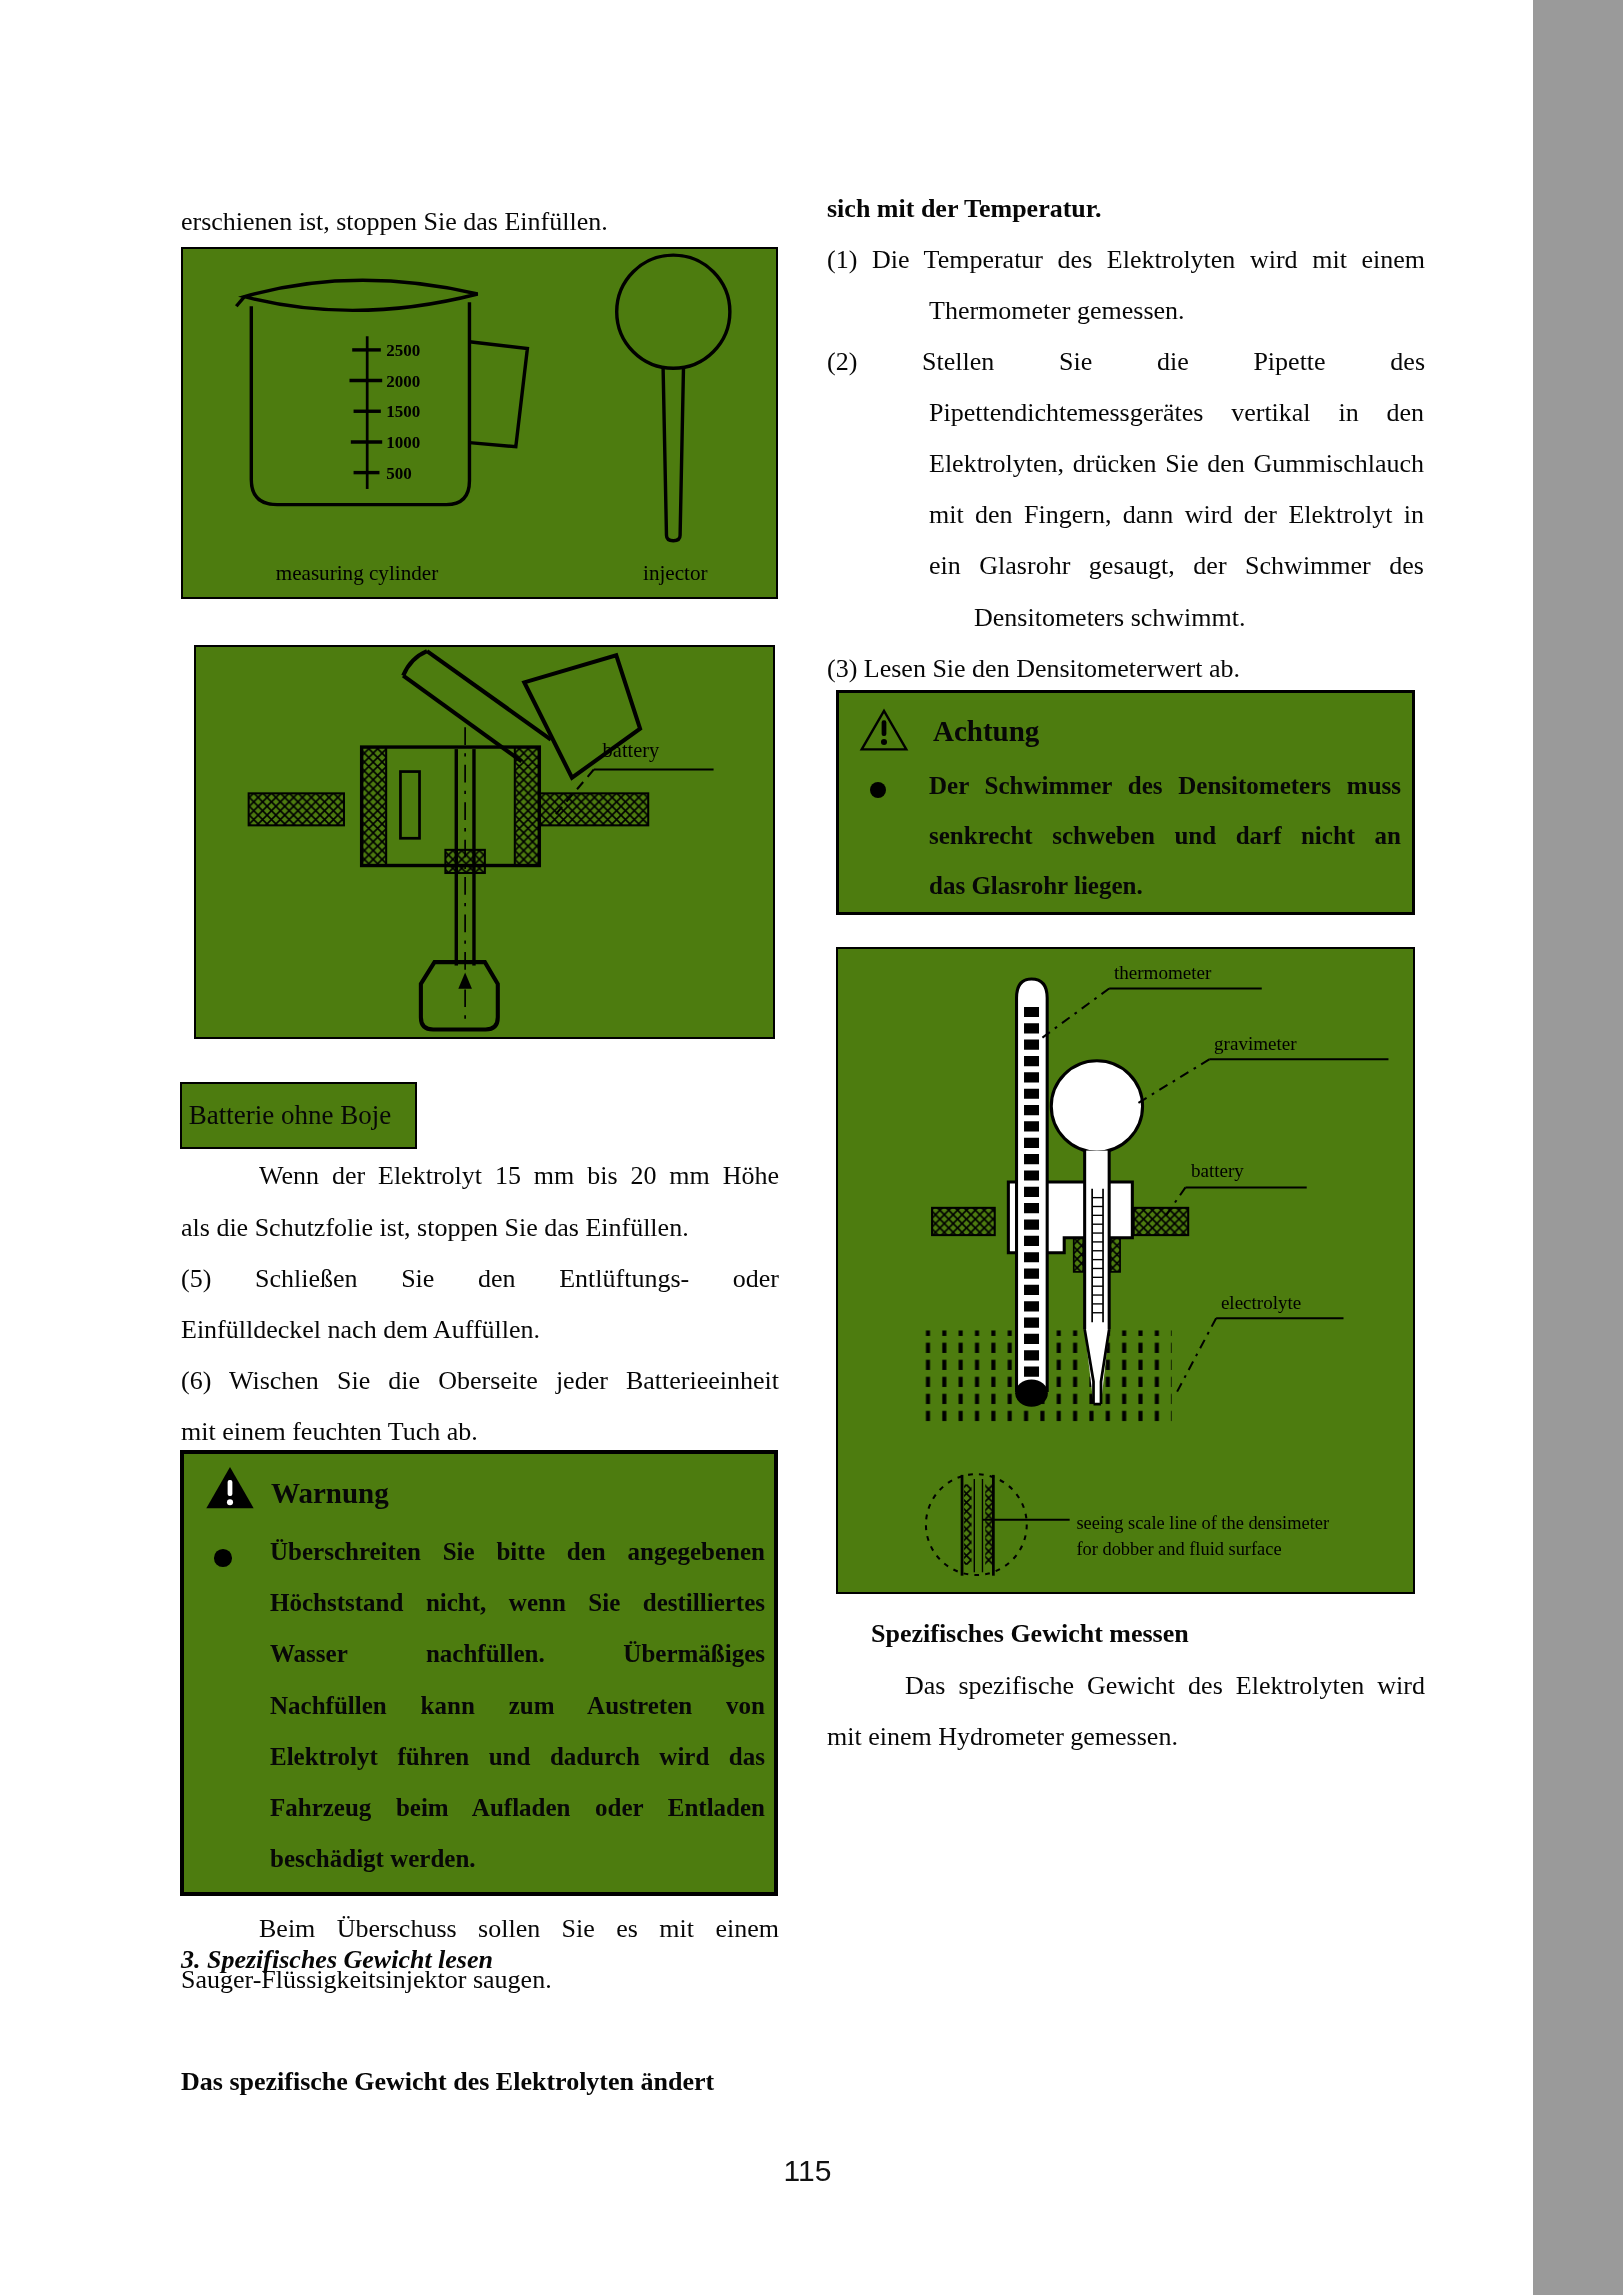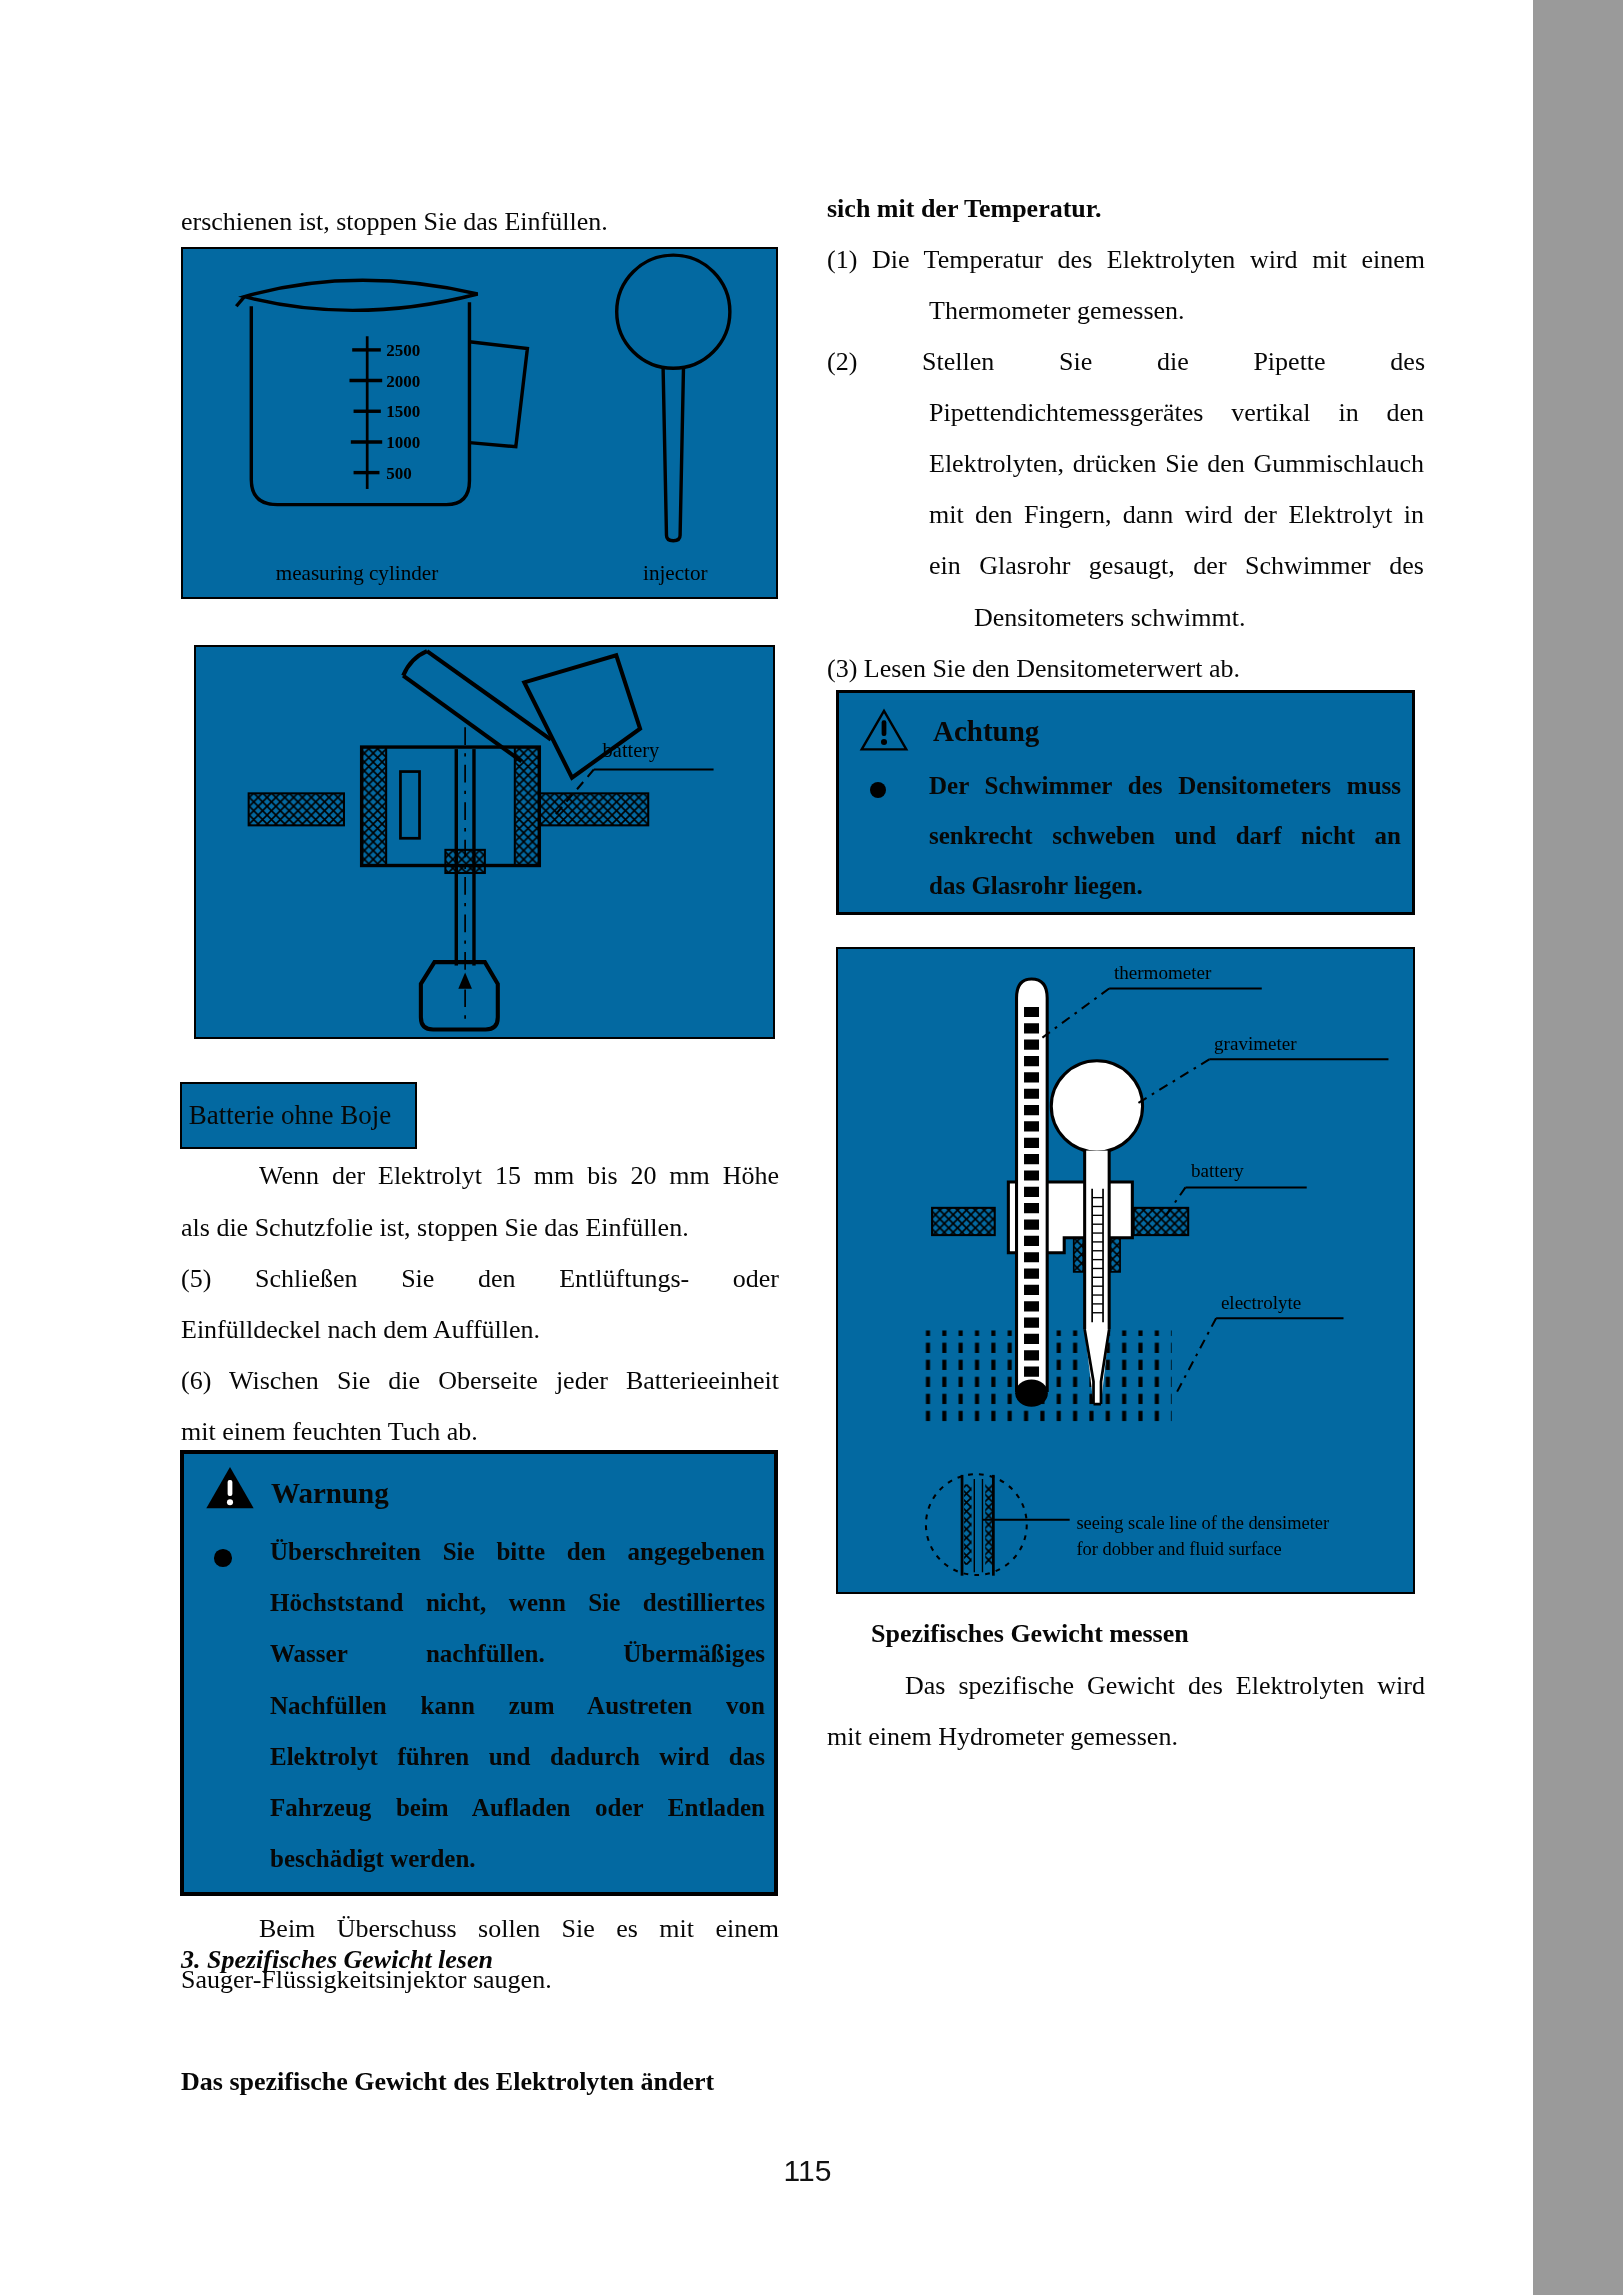--- a/index.html
+++ b/index.html
@@ -3,21 +3,21 @@
 <meta charset="utf-8">
 <style>
   html,body{margin:0;padding:0;background:#9a9a9a;}
   .page{position:relative;width:1492px;height:2295px;background:#ffffff;
         font-family:"Liberation Serif",serif;color:#070707;overflow:hidden;padding-left:41px;}
   .abs{position:absolute;}
   .tl{position:absolute;height:51px;line-height:51px;font-size:26px;}
   .jl{text-align:justify;text-align-last:justify;}
   .ll{text-align:left;}
   .b{font-weight:bold;}
-  .box{position:absolute;border:2.7px solid #000;box-sizing:border-box;background:#0369a1;}
+  .box{position:absolute;border:2.7px solid #000;box-sizing:border-box;background:#4d7c0f;}
   .thick{border-width:4.1px;}
   .mid{border-width:3.4px;}
   .thin{border-width:2px;}
   .dot{position:absolute;background:#000;border-radius:50%;}
   .wline{position:absolute;height:51px;line-height:51px;font-size:25px;font-weight:bold;}
   .aline{position:absolute;height:50px;line-height:50px;font-size:25px;font-weight:bold;}
   .boxtitle{position:absolute;font-size:29px;font-weight:bold;}
   svg{display:block;}
   .pagenum{position:absolute;width:100%;text-align:center;font-family:"Liberation Sans",sans-serif;
            font-size:30px;color:#111;}

